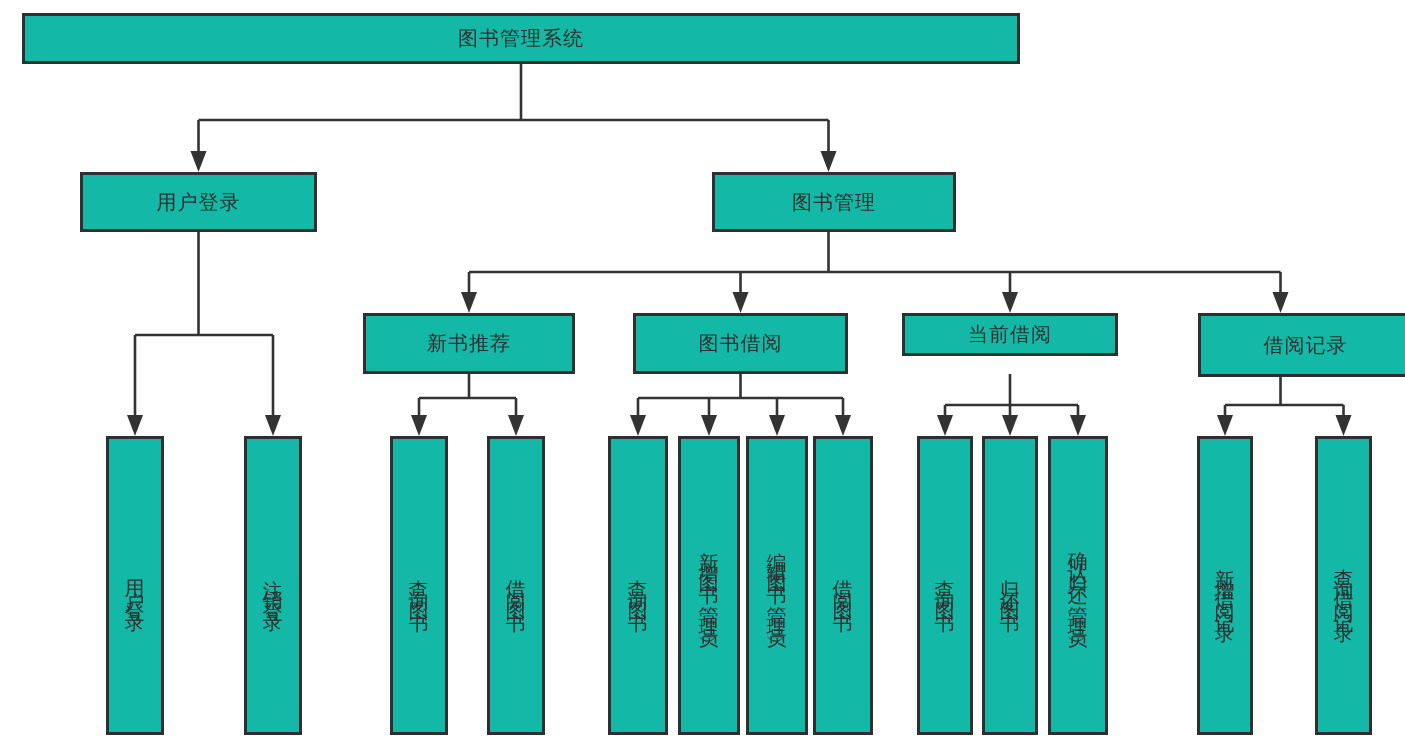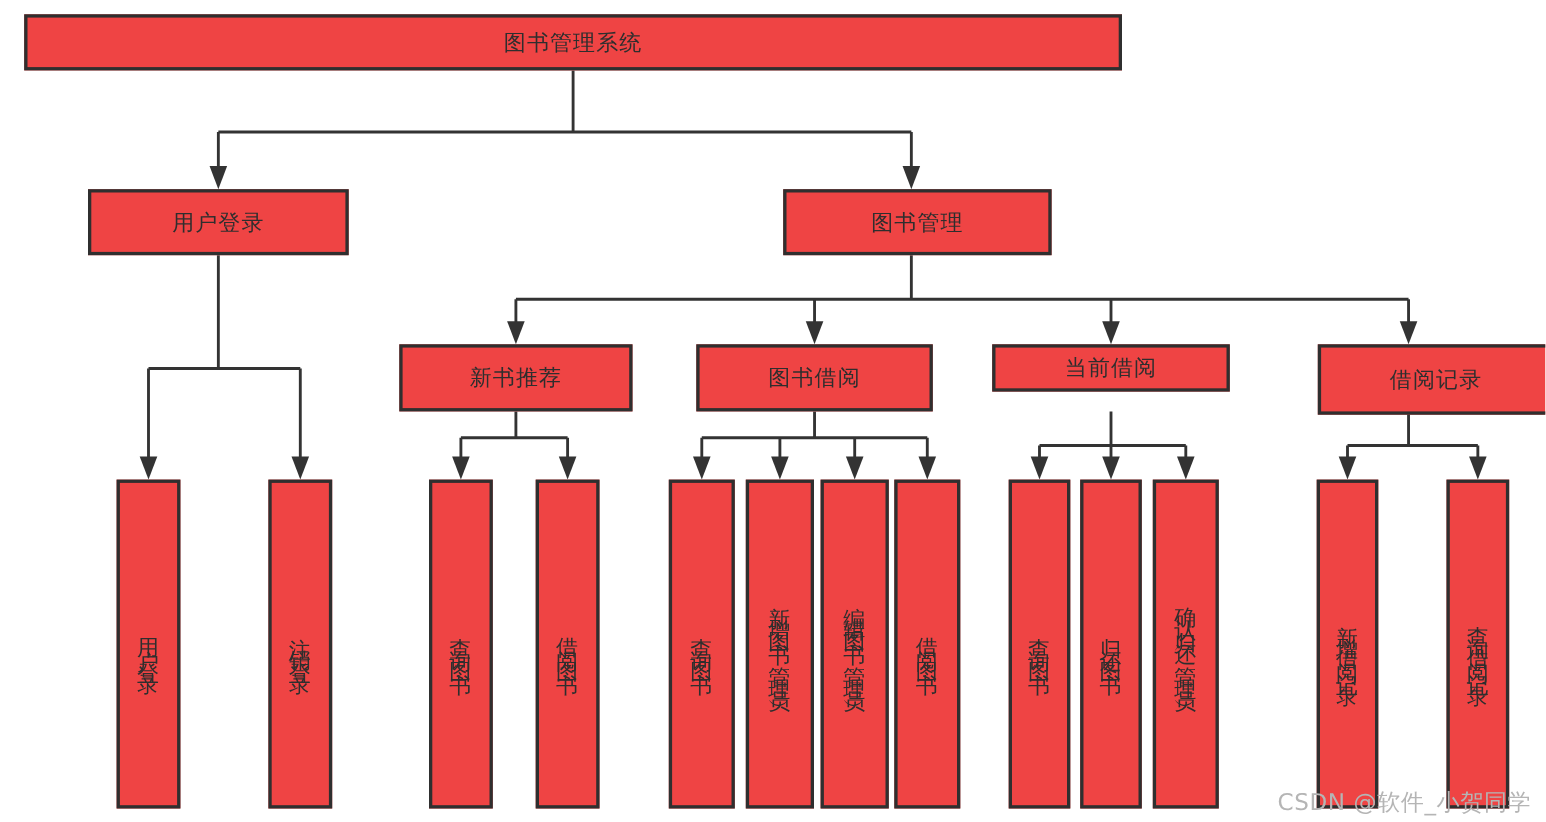--- a/index.html
+++ b/index.html
@@ -16,21 +16,21 @@
     left: 0; top: 0;
     width: 1405px; height: 747px;
     z-index: 1;
   }
   .edge-line  { fill: none; stroke: var(--line-color, #333333); stroke-width: 2.6px; }
   .edge-arrow { fill: var(--line-color, #333333); stroke: none; }
   .node {
     position: absolute;
     box-sizing: border-box;
     border: 3px solid var(--border-color, #2f2f2f);
-    background: #ef4444;
+    background: #14b8a6;
     color: var(--text-color, #2e2e2e);
     z-index: 2;
     display: flex;
     align-items: center;
     justify-content: center;
     font-size: 20px;
     letter-spacing: 1px;
     white-space: nowrap;
   }
   .node.vertical {
@@ -78,21 +78,20 @@
       <polygon points="835,415 851,415 843,436" class="edge-arrow"></polygon>
       <path d="M1010 374L1010 405M945 405L1078 405M945 405L945 420M1010 405L1010 420M1078 405L1078 420" class="edge-line"></path>
       <polygon points="937,415 953,415 945,436" class="edge-arrow"></polygon>
       <polygon points="1002,415 1018,415 1010,436" class="edge-arrow"></polygon>
       <polygon points="1070,415 1086,415 1078,436" class="edge-arrow"></polygon>
       <path d="M1280.5 374L1280.5 405M1225 405L1343.5 405M1225 405L1225 420M1343.5 405L1343.5 420" class="edge-line"></path>
       <polygon points="1217,415 1233,415 1225,436" class="edge-arrow"></polygon>
       <polygon points="1335.5,415 1351.5,415 1343.5,436" class="edge-arrow"></polygon>
     </svg>
 
-  <div class="watermark">CSDN @软件_小贺同学</div>
 <div class="node" style="left: 22px; top: 13px; width: 998px; height: 51px;">图书管理系统</div>
     <div class="node" style="left: 80px; top: 172px; width: 237px; height: 60px;">用户登录</div>
     <div class="node" style="left: 712px; top: 172px; width: 244px; height: 60px;">图书管理</div>
     <div class="node" style="left: 633px; top: 313px; width: 215px; height: 61px;">图书借阅</div>
     <div class="node" style="left: 363px; top: 313px; width: 212px; height: 61px;">新书推荐</div>
     <div class="node" style="left: 902px; top: 313px; width: 216px; height: 43px;">当前借阅</div>
     <div class="node" style="left: 1198px; top: 313px; width: 215px; height: 64px; text-align: right;">借阅记录</div>
     <div class="node vertical" style="left: 106px; top: 436px; width: 58px; height: 299px; line-height: 52px;">用户登录</div>
     <div class="node vertical" style="left: 244px; top: 436px; width: 58px; height: 299px; line-height: 52px;">注销登录</div>
     <div class="node vertical" style="left: 390px; top: 436px; width: 58px; height: 299px; line-height: 52px;">查询图书</div>

